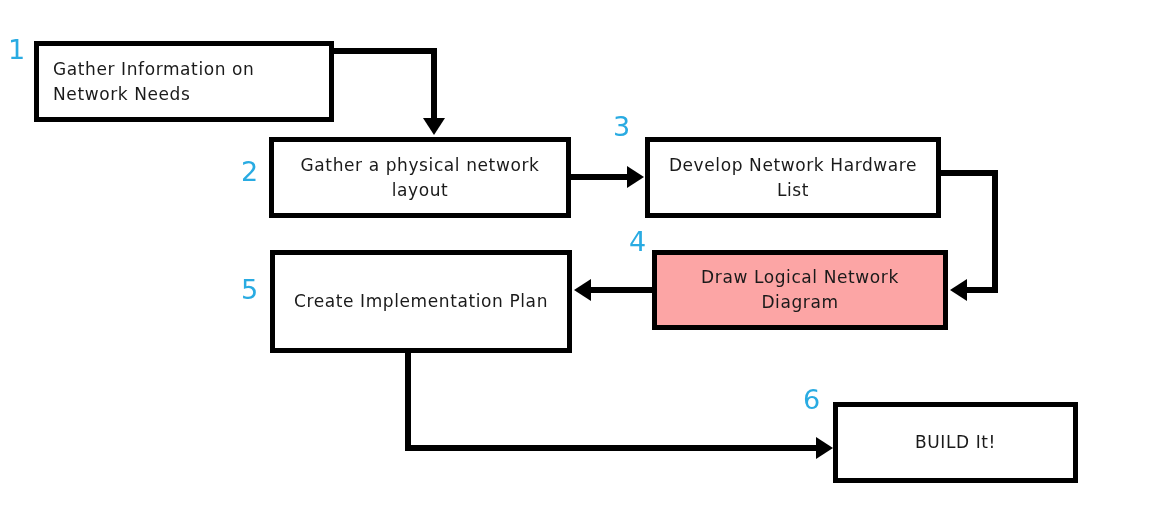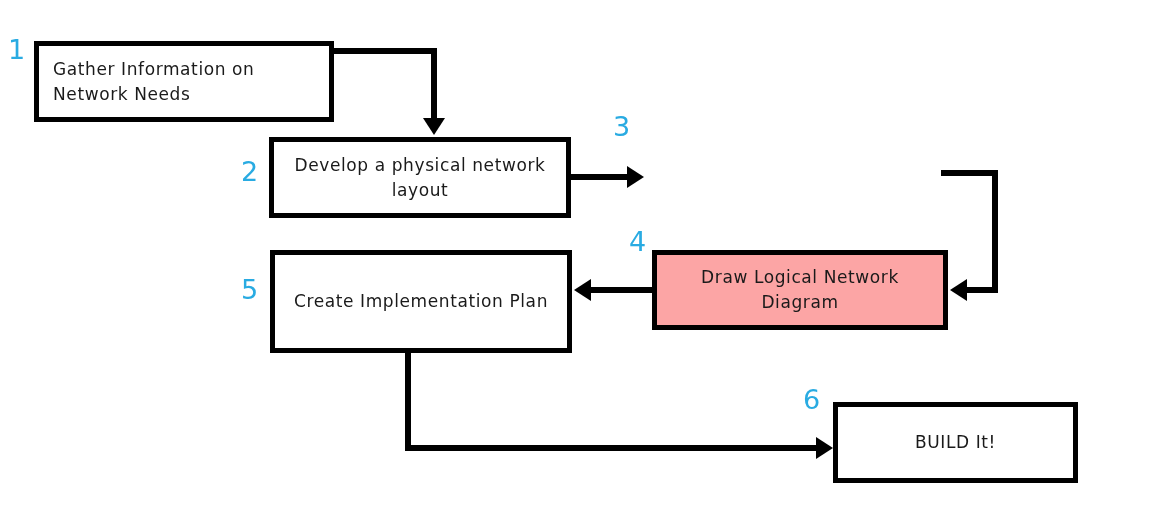--- a/index.html
+++ b/index.html
@@ -83,25 +83,29 @@
       </g>
   </svg>
 
   <div class="node-box align-left" style="left: 34px; top: 17px; width: 300px; height: 81px; border-color: rgb(0, 0, 0); background: rgb(255, 255, 255); margin-top: 24px;">
     <div class="node-text">Gather Information on
 Network Needs</div>
   </div>
   <div class="step-number" style="left: 8px; top: 36px; color: rgb(41, 171, 226);">1</div>
 
   <div class="node-box align-center" style="left: 269px; top: 137px; width: 302px; height: 81px; border-color: rgb(0, 0, 0); background: rgb(255, 255, 255);">
-    <div class="node-text">Develop a physical network
+    <div class="node-text">Gather a physical network
 layout</div>
   </div>
   <div class="step-number" style="left: 241px; top: 158px; color: rgb(41, 171, 226);">2</div>
 
+  <div class="node-box align-center" style="left: 645px; top: 137px; width: 296px; height: 81px; border-color: rgb(0, 0, 0); background: rgb(255, 255, 255);">
+    <div class="node-text">Develop Network Hardware
+List</div>
+  </div>
   <div class="step-number" style="left: 613px; top: 113px; color: rgb(41, 171, 226);">3</div>
 
   <div class="node-box align-center" style="left: 652px; top: 250px; width: 296px; height: 80px; border-color: rgb(0, 0, 0); background: #fca5a5;">
     <div class="node-text">Draw Logical Network
 Diagram</div>
   </div>
   <div class="step-number" style="left: 629px; top: 228px; color: rgb(41, 171, 226);">4</div>
 
   <div class="node-box align-center" style="left: 270px; top: 250px; width: 302px; height: 103px; border-color: rgb(0, 0, 0); background: rgb(255, 255, 255);">
     <div class="node-text">Create Implementation Plan</div>

